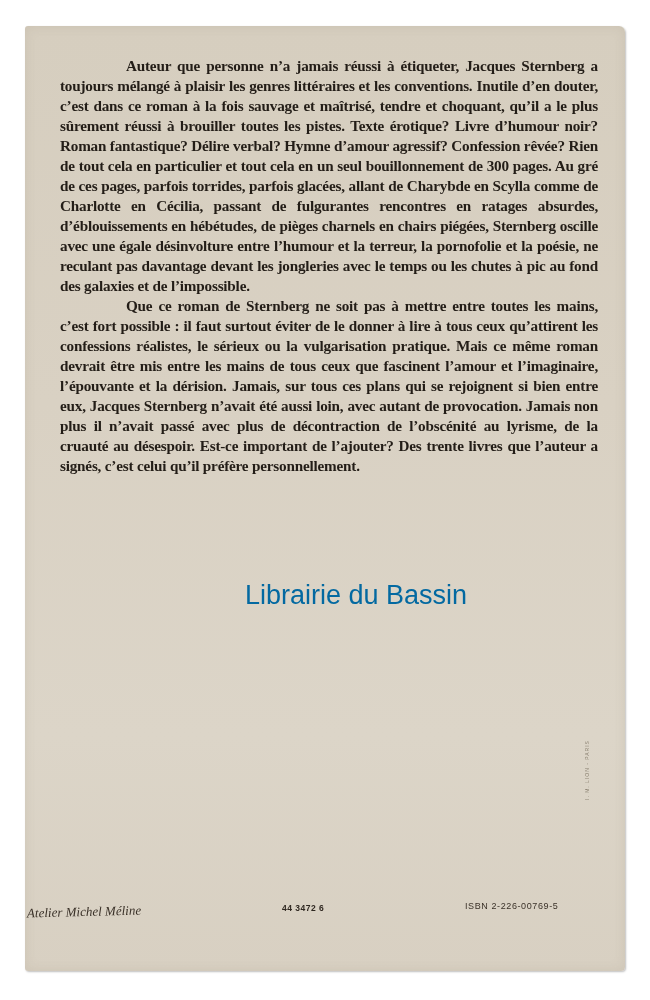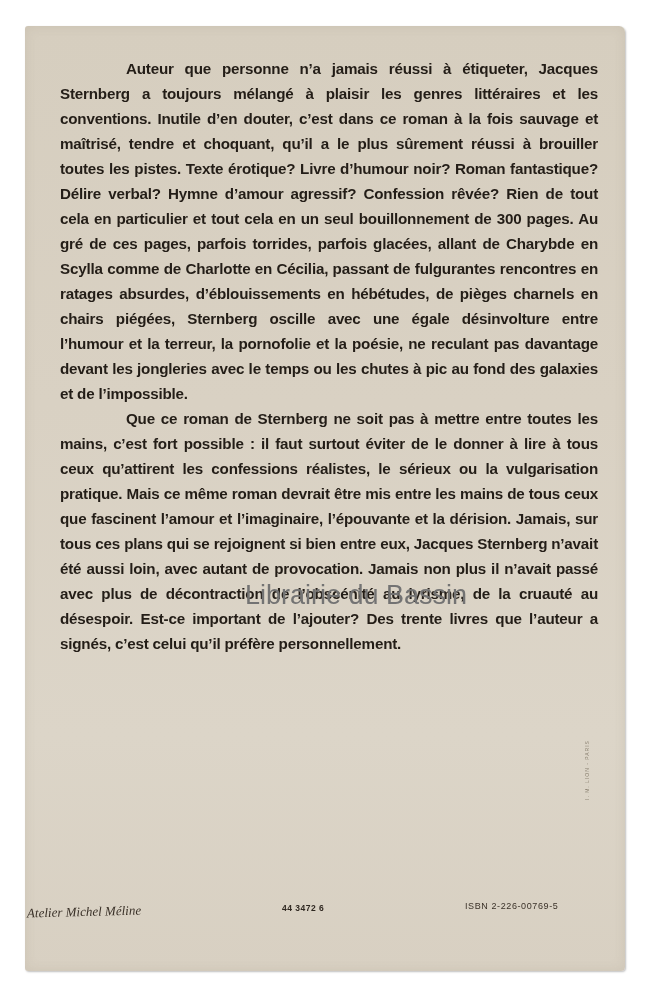--- a/index.html
+++ b/index.html
@@ -14,35 +14,35 @@
       left: 25px; top: 26px;
       width: 600px; height: 945px;
       background: linear-gradient(180deg, #d6cebf 0%, #d9d1c3 40%, #dcd5c8 75%, #d8d0c2 100%);
       border-radius: 3px 6px 4px 3px;
       box-shadow: 1px 1px 2px rgba(0,0,0,0.25), inset 0 0 12px rgba(120,105,80,0.12);
     }
     .blurb {
       position: absolute;
       left: 35px; top: 30px;
       width: 538px;
-      font-family: Liberation Sans, sans-serif;
+      font-family: Liberation Serif, serif;
       font-weight: bold;
       font-size: 15.2px;
-      line-height: 25px;
+      line-height: 20px;
       color: #231d17;
       text-align: justify;
       letter-spacing: -0.2px;
     }
     .blurb p { margin: 0; text-indent: 66px; }
     .watermark {
       position: absolute;
       left: 245px; top: 580px;
       font-family: "Liberation Sans", sans-serif;
       font-size: 27px;
-      color: #737373;
+      color: #0369a1;
       white-space: nowrap;
     }
     .imprint {
       position: absolute;
       left: 584px; top: 800px;
       transform: rotate(-90deg);
       transform-origin: left top;
       font-family: "Liberation Sans", sans-serif;
       font-size: 5px;
       letter-spacing: 1px;

